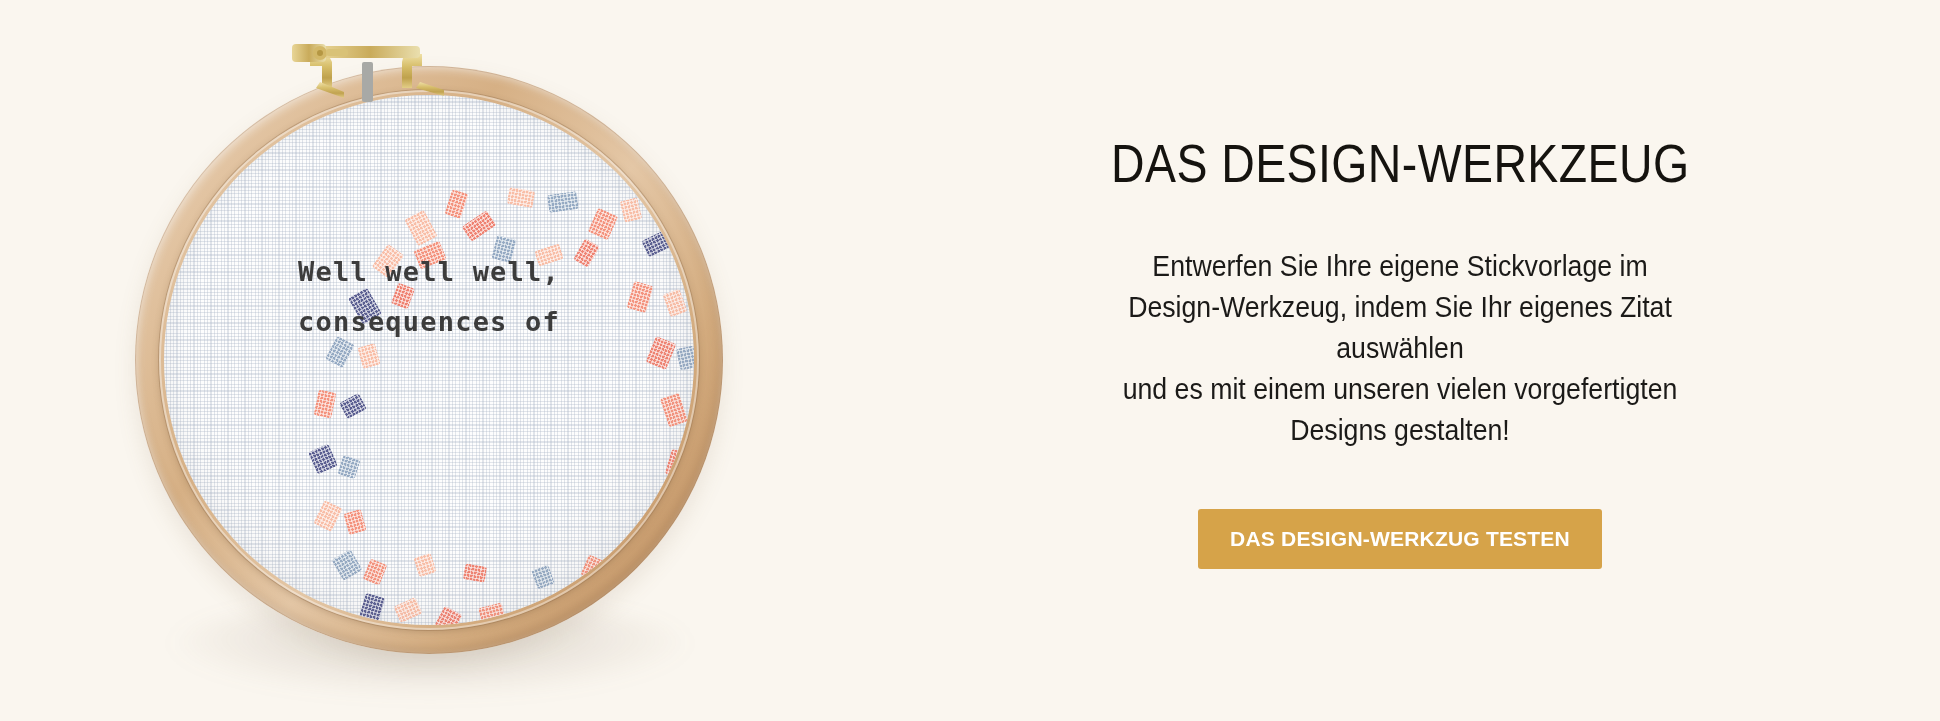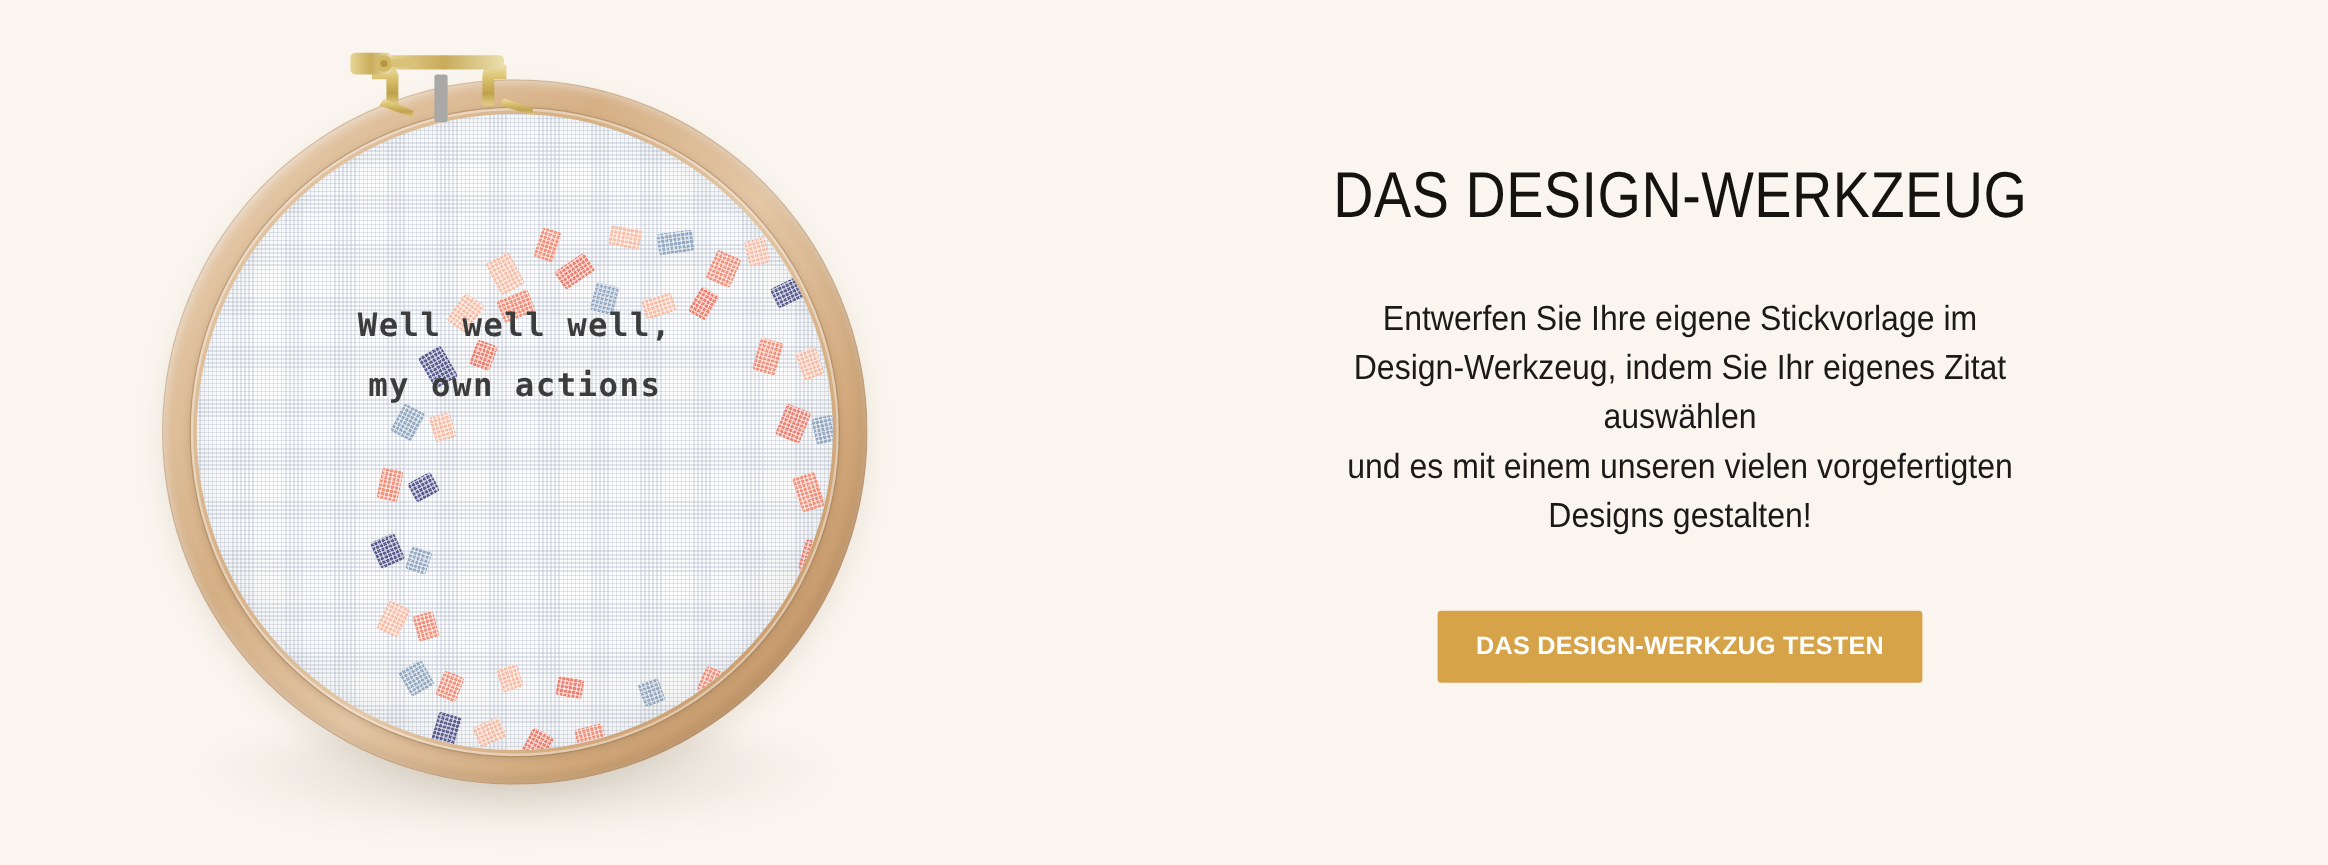--- a/index.html
+++ b/index.html
@@ -302,21 +302,21 @@
           <div class="blob" style="left: 356px; top: 518px; width: 20px; height: 24px; background: repeating-linear-gradient(0deg, rgba(255, 255, 255, 0) 0px, rgba(255, 255, 255, 0) 2.2px, rgba(255, 255, 255, 0.55) 2.2px, rgba(255, 255, 255, 0.55) 3.4px), repeating-linear-gradient(90deg, rgba(255, 255, 255, 0) 0px, rgba(255, 255, 255, 0) 2.2px, rgba(255, 255, 255, 0.55) 2.2px, rgba(255, 255, 255, 0.55) 3.4px) rgb(147, 168, 194); transform: rotate(18deg);"></div>
           <div class="blob" style="left: 398px; top: 510px; width: 22px; height: 18px; background: repeating-linear-gradient(0deg, rgba(255, 255, 255, 0) 0px, rgba(255, 255, 255, 0) 2.2px, rgba(255, 255, 255, 0.55) 2.2px, rgba(255, 255, 255, 0.55) 3.4px), repeating-linear-gradient(90deg, rgba(255, 255, 255, 0) 0px, rgba(255, 255, 255, 0) 2.2px, rgba(255, 255, 255, 0.55) 2.2px, rgba(255, 255, 255, 0.55) 3.4px) rgb(249, 188, 165); transform: rotate(-26deg);"></div>
           <div class="blob" style="left: 440px; top: 500px; width: 20px; height: 26px; background: repeating-linear-gradient(0deg, rgba(255, 255, 255, 0) 0px, rgba(255, 255, 255, 0) 2.2px, rgba(255, 255, 255, 0.55) 2.2px, rgba(255, 255, 255, 0.55) 3.4px), repeating-linear-gradient(90deg, rgba(255, 255, 255, 0) 0px, rgba(255, 255, 255, 0) 2.2px, rgba(255, 255, 255, 0.55) 2.2px, rgba(255, 255, 255, 0.55) 3.4px) rgb(86, 90, 142); transform: rotate(14deg);"></div>
           <div class="blob" style="left: 252px; top: 460px; width: 18px; height: 20px; background: repeating-linear-gradient(0deg, rgba(255, 255, 255, 0) 0px, rgba(255, 255, 255, 0) 2.2px, rgba(255, 255, 255, 0.55) 2.2px, rgba(255, 255, 255, 0.55) 3.4px), repeating-linear-gradient(90deg, rgba(255, 255, 255, 0) 0px, rgba(255, 255, 255, 0) 2.2px, rgba(255, 255, 255, 0.55) 2.2px, rgba(255, 255, 255, 0.55) 3.4px) rgb(249, 188, 165); transform: rotate(-18deg);"></div>
           <div class="blob" style="left: 420px; top: 462px; width: 18px; height: 22px; background: repeating-linear-gradient(0deg, rgba(255, 255, 255, 0) 0px, rgba(255, 255, 255, 0) 2.2px, rgba(255, 255, 255, 0.55) 2.2px, rgba(255, 255, 255, 0.55) 3.4px), repeating-linear-gradient(90deg, rgba(255, 255, 255, 0) 0px, rgba(255, 255, 255, 0) 2.2px, rgba(255, 255, 255, 0.55) 2.2px, rgba(255, 255, 255, 0.55) 3.4px) rgb(244, 144, 122); transform: rotate(24deg);"></div>
           <div class="blob" style="left: 300px; top: 470px; width: 22px; height: 16px; background: repeating-linear-gradient(0deg, rgba(255, 255, 255, 0) 0px, rgba(255, 255, 255, 0) 2.2px, rgba(255, 255, 255, 0.55) 2.2px, rgba(255, 255, 255, 0.55) 3.4px), repeating-linear-gradient(90deg, rgba(255, 255, 255, 0) 0px, rgba(255, 255, 255, 0) 2.2px, rgba(255, 255, 255, 0.55) 2.2px, rgba(255, 255, 255, 0.55) 3.4px) rgb(239, 127, 110); transform: rotate(10deg);"></div>
           <div class="blob" style="left: 370px; top: 472px; width: 18px; height: 20px; background: repeating-linear-gradient(0deg, rgba(255, 255, 255, 0) 0px, rgba(255, 255, 255, 0) 2.2px, rgba(255, 255, 255, 0.55) 2.2px, rgba(255, 255, 255, 0.55) 3.4px), repeating-linear-gradient(90deg, rgba(255, 255, 255, 0) 0px, rgba(255, 255, 255, 0) 2.2px, rgba(255, 255, 255, 0.55) 2.2px, rgba(255, 255, 255, 0.55) 3.4px) rgb(147, 168, 194); transform: rotate(-20deg);"></div>
         </div>
       <div class="quote">
         <span class="quote-line">Well well well,</span>
-        <span class="quote-line">my own actions</span>
+        <span class="quote-line">consequences of</span>
       </div>
       <div class="fabric-vignette"></div>
     </div>
   </div>
 
   <div class="copy">
 
     <h2 class="headline">DAS DESIGN-WERKZEUG</h2>
 
     <p class="body-copy">

